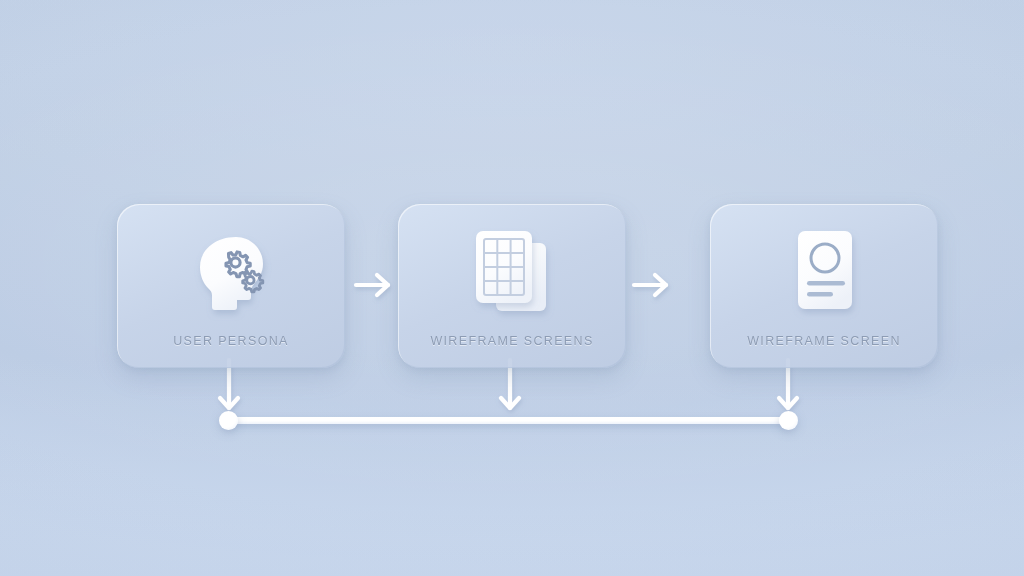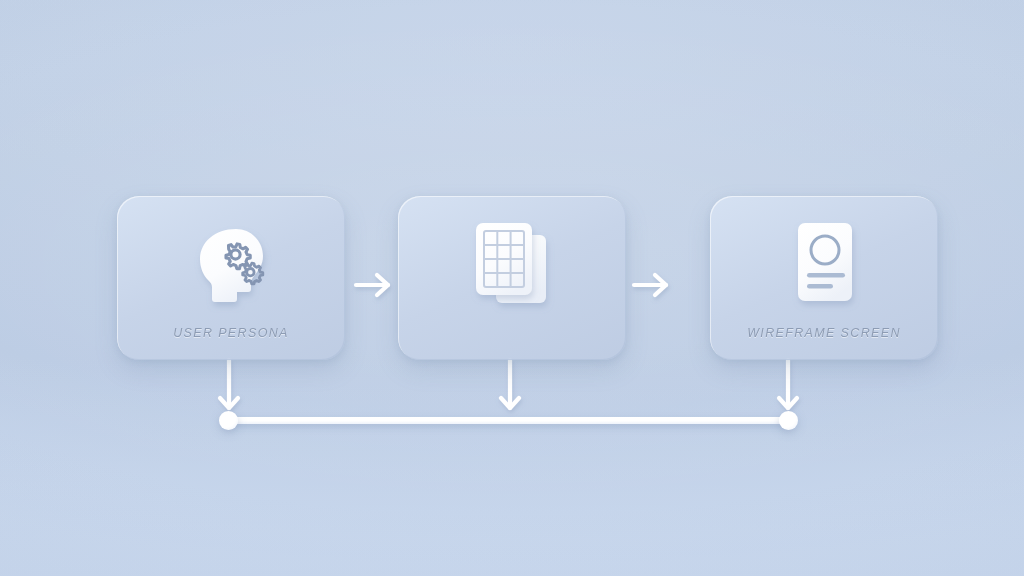--- a/index.html
+++ b/index.html
@@ -22,30 +22,29 @@
   #stage:after{
     content:"";position:absolute;inset:0;
     background:radial-gradient(120% 80% at 50% 45%, rgba(255,255,255,.10) 0%, rgba(255,255,255,0) 55%, rgba(150,170,200,.16) 100%);
     pointer-events:none;
   }
 
   .flow{position:absolute;left:0;top:0;width:1024px;height:576px;}
 
   
   .card{
-    position:absolute;top:196px;width:228px;height:164px;
+    position:absolute;top:204px;width:228px;height:164px;
     border-radius:22px;
     background:linear-gradient(155deg, rgba(214,226,243,.96) 0%, rgba(199,212,233,.92) 48%, rgba(190,204,227,.90) 100%);
     box-shadow:
       0 10px 22px rgba(120,140,175,.22),
       0 2px 6px rgba(120,140,175,.16),
       inset 1px 1px 0 rgba(255,255,255,.55),
       inset -1px -1px 0 rgba(160,178,208,.30);
     z-index:3;
-    font-style:italic;
   }
   .card.c1{left:117px;}
   .card.c2{left:398px;}
   .card.c3{left:676px;margin-left:34px;}
 
   .icon-wrap{
     position:absolute;left:0;right:0;top:22px;height:92px;
     display:flex;align-items:center;justify-content:center;
   }
   .card-label{
@@ -178,20 +177,21 @@
           <g stroke="#c3cee0" stroke-width="2" fill="none">
             <rect x="18" y="14" width="40" height="56" rx="2"></rect>
             <line x1="31.3" y1="14" x2="31.3" y2="70"></line>
             <line x1="44.6" y1="14" x2="44.6" y2="70"></line>
             <line x1="18" y1="28" x2="58" y2="28"></line>
             <line x1="18" y1="42" x2="58" y2="42"></line>
             <line x1="18" y1="56" x2="58" y2="56"></line>
           </g>
         </svg>
       </div>
+      <div class="card-label">WIREFRAME SCREENS</div>
     </div>
 
     <div class="h-arrow a2">
       <svg width="46" height="34" viewBox="0 0 46 34" aria-hidden="true">
         <g filter="url(#arrShadow)" stroke="#ffffff" stroke-width="4.2" stroke-linecap="round" stroke-linejoin="round" fill="none">
           <line x1="4" y1="17" x2="36" y2="17"></line>
           <polyline points="25,7 36,17 25,27"></polyline>
         </g>
       </svg>
     </div>

